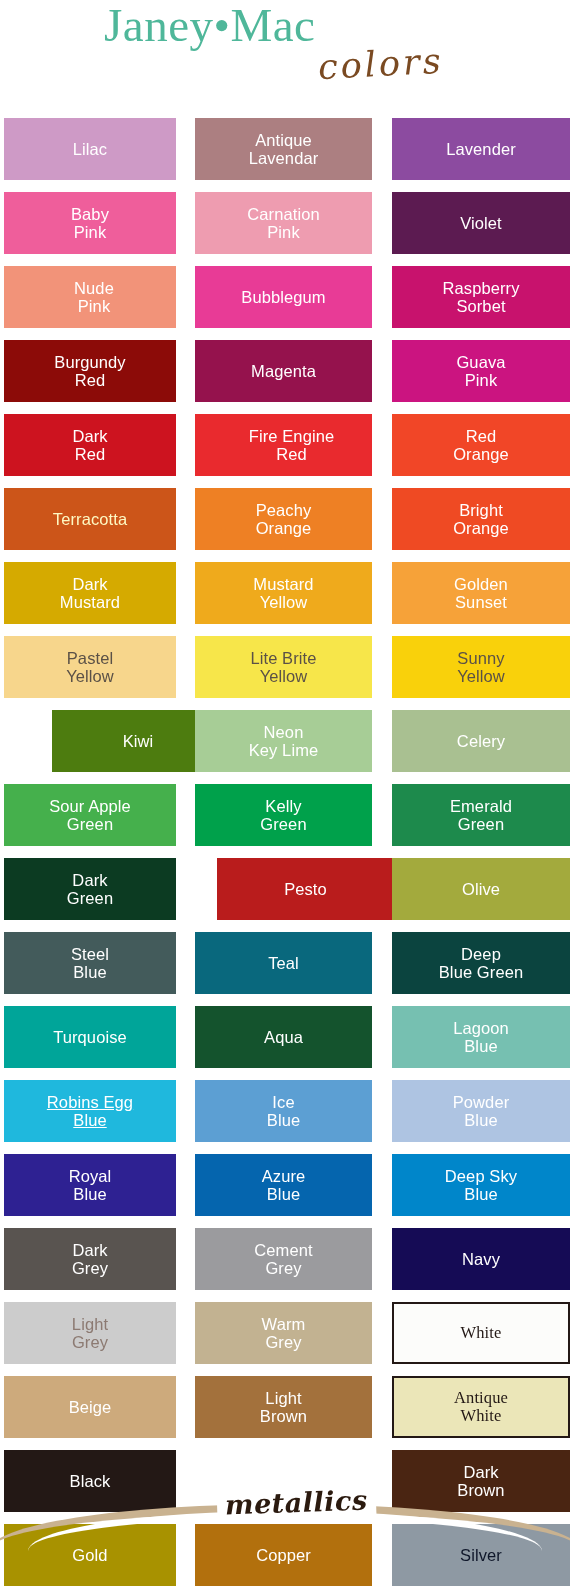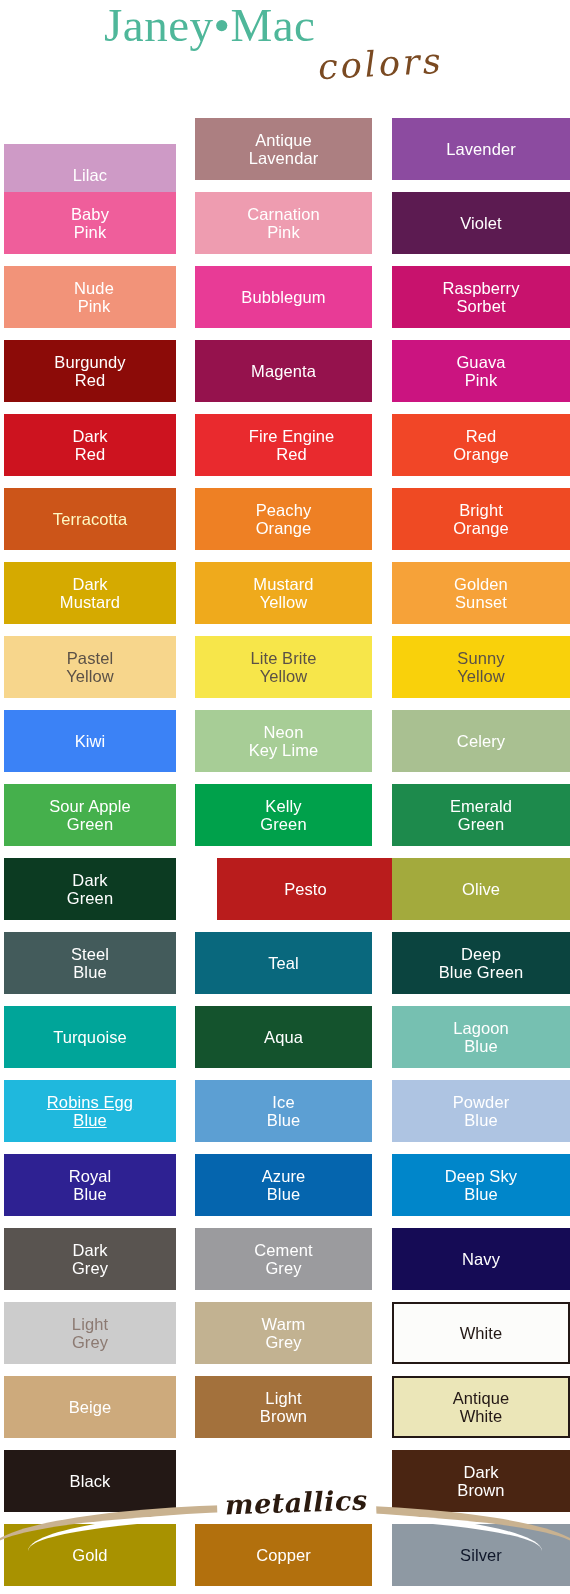--- a/index.html
+++ b/index.html
@@ -69,21 +69,21 @@
     letter-spacing: .1px;
     color: #ffffff;
     overflow: hidden;
     padding: 0 4px;
   }
   .swatch.col0 { left: 4px;   width: 172px; }
   .swatch.col1 { left: 195px; width: 177px; }
   .swatch.col2 { left: 392px; width: 178px; }
 
   .swatch.empty { background: transparent !important; }
-  .swatch.bordered { border: 2px solid #8b5cf6; }
+  .swatch.bordered { border: 2px solid #8b5cf6; font-family: Liberation Serif, serif; }
 
   .swatch-label { display: block; white-space: pre-line; }
 
   
   #metallics-band {
     position: absolute;
     left: 0;
     top: 1495px;
     width: 570px;
     height: 32px;
@@ -126,21 +126,21 @@
 </head>
 <body>
 
 <div id="header">
   <div id="brand-title">Janey•Mac</div>
   <div id="brand-subtitle">colors</div>
 </div>
 
 <div id="swatch-grid">
     <div class="swatch-row">
-      <div class="swatch col0" style="background: rgb(206, 154, 198); color: rgb(255, 255, 255); margin-top: 26px;">
+      <div class="swatch col0" style="background: rgb(206, 154, 198); color: rgb(255, 255, 255);">
         <span class="swatch-label">Lilac</span>
       </div>
       <div class="swatch col1" style="background: rgb(172, 127, 129); color: rgb(255, 255, 255);">
         <span class="swatch-label">Antique
 Lavendar</span>
       </div>
       <div class="swatch col2" style="background: rgb(140, 75, 160); color: rgb(255, 255, 255);">
         <span class="swatch-label">Lavender</span>
       </div>
     </div>
@@ -232,21 +232,21 @@
       <div class="swatch col1" style="background: rgb(247, 230, 74); color: rgb(91, 81, 71);">
         <span class="swatch-label">Lite Brite
 Yellow</span>
       </div>
       <div class="swatch col2" style="background: rgb(249, 209, 11); color: rgb(91, 81, 71);">
         <span class="swatch-label">Sunny
 Yellow</span>
       </div>
     </div>
     <div class="swatch-row">
-      <div class="swatch col0" style="background: #3b82f6; color: rgb(255, 255, 255);">
+      <div class="swatch col0" style="background: #4d7c0f; color: rgb(255, 255, 255); margin-left: 48px;">
         <span class="swatch-label">Kiwi</span>
       </div>
       <div class="swatch col1" style="background: rgb(167, 205, 150); color: rgb(255, 255, 255);">
         <span class="swatch-label">Neon
 Key Lime</span>
       </div>
       <div class="swatch col2" style="background: rgb(169, 192, 145); color: rgb(255, 255, 255);">
         <span class="swatch-label">Celery</span>
       </div>
     </div>

